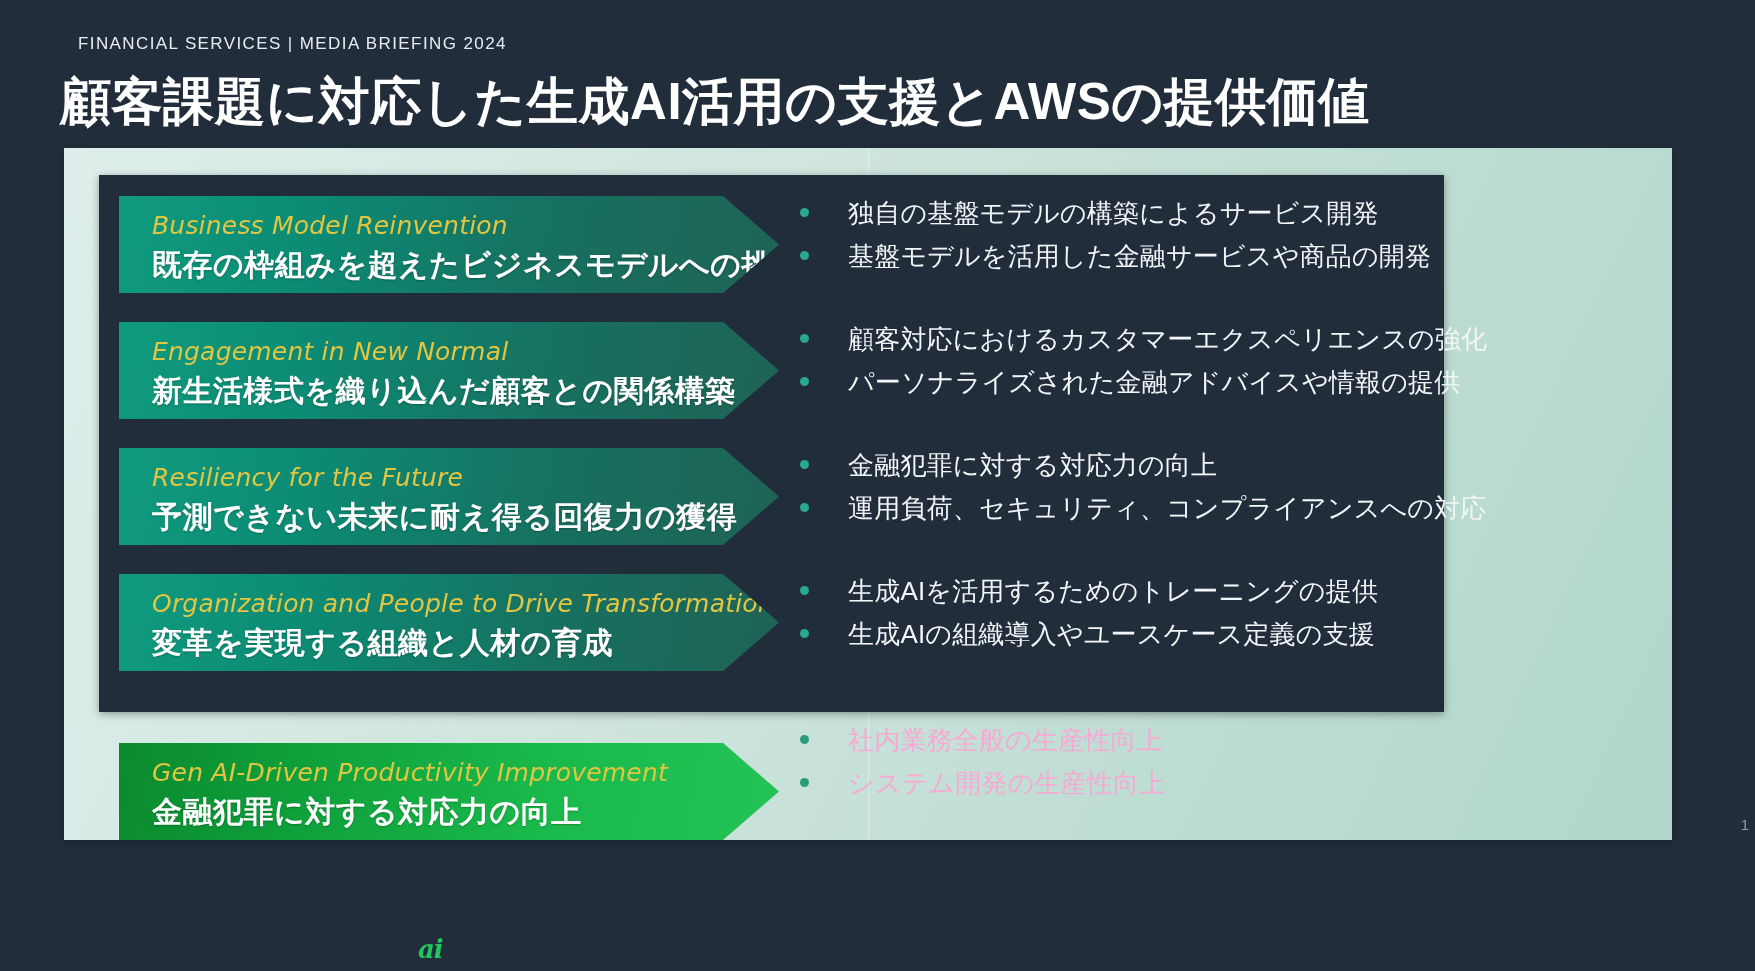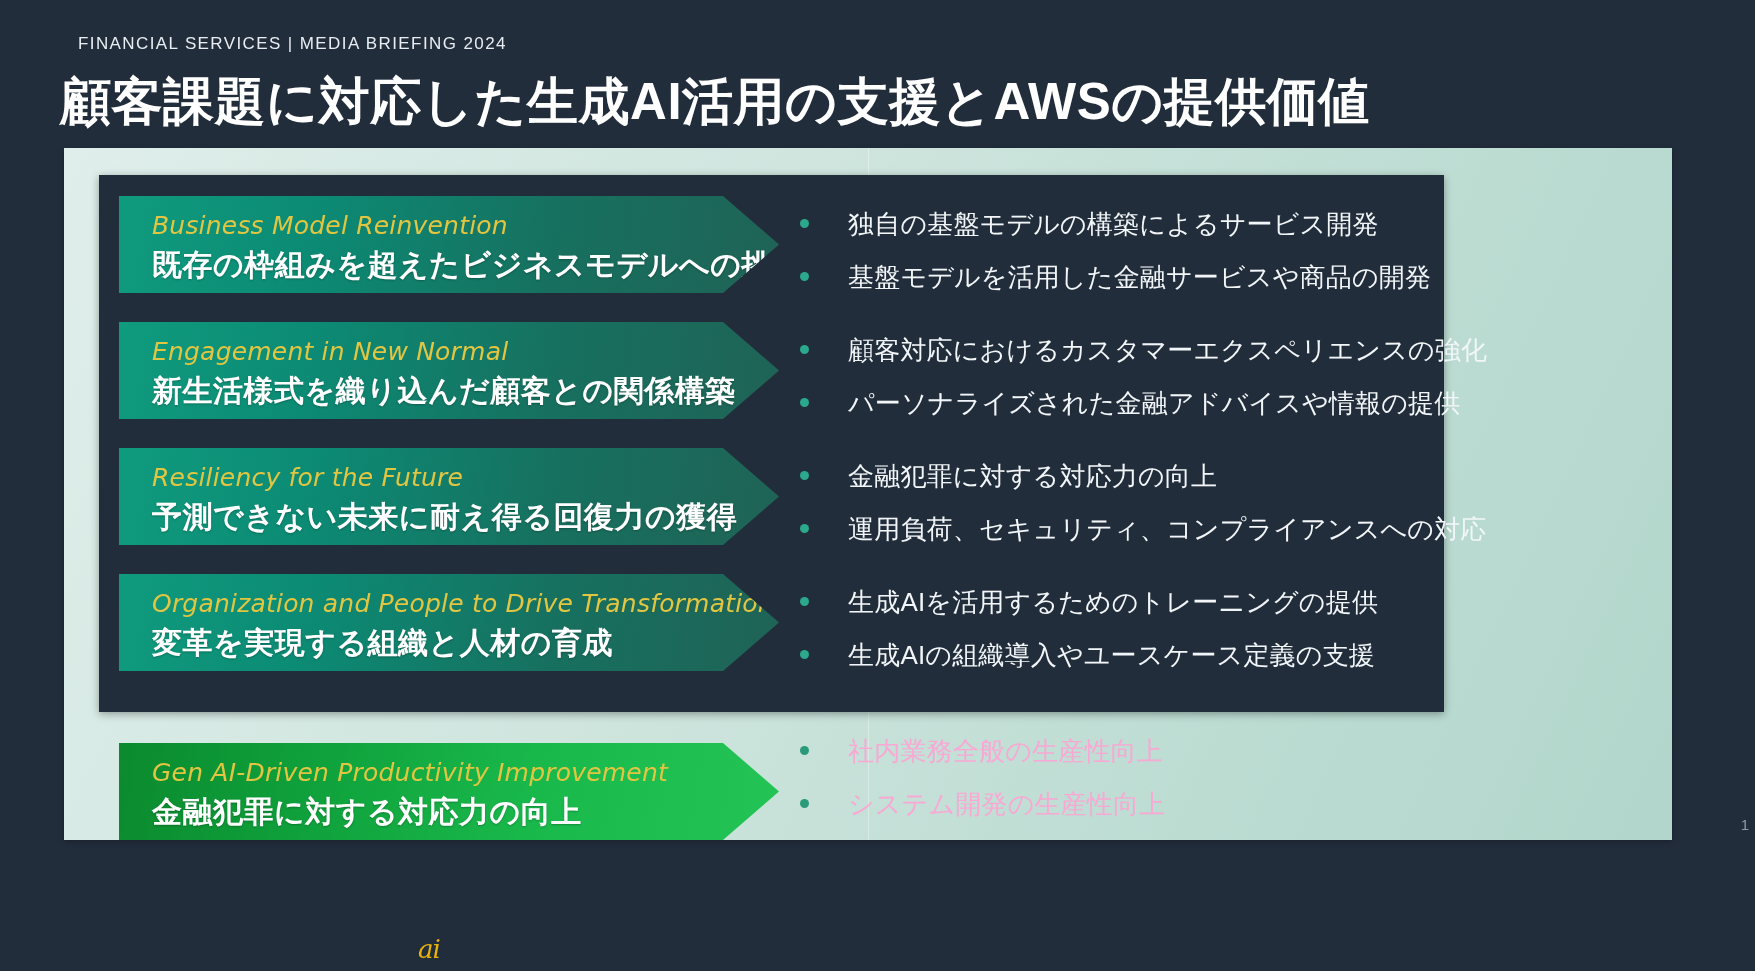--- a/index.html
+++ b/index.html
@@ -124,22 +124,21 @@
   }
 
   
   .bullets {
     position: absolute;
     left: 800px;
     top: 0;
     height: 110px;
     display: flex;
     flex-direction: column;
-    justify-content: center;
-    gap: 18px;
+    gap: 8px;
   }
   .bullet {
     display: flex;
     align-items: baseline;
     white-space: nowrap;
   }
   .dot {
     width: 9px;
     height: 9px;
     border-radius: 50%;
@@ -163,23 +162,23 @@
     top: 816px;
     font-size: 15px;
     color: #8f9aa6;
   }
 
   .watermark {
     position: absolute;
     left: 418px;
     top: 934px;
     font-size: 26px;
-    font-weight: 400;
+    font-weight: 700;
     font-style: italic;
-    color: #eab308;
+    color: #22c55e;
     letter-spacing: -1px;
     font-family: "DejaVu Serif", serif;
   }
 </style>
 </head>
 <body>
 
 <div class="slide">
 
   <div class="eyebrow">FINANCIAL SERVICES  |  MEDIA BRIEFING 2024</div>

